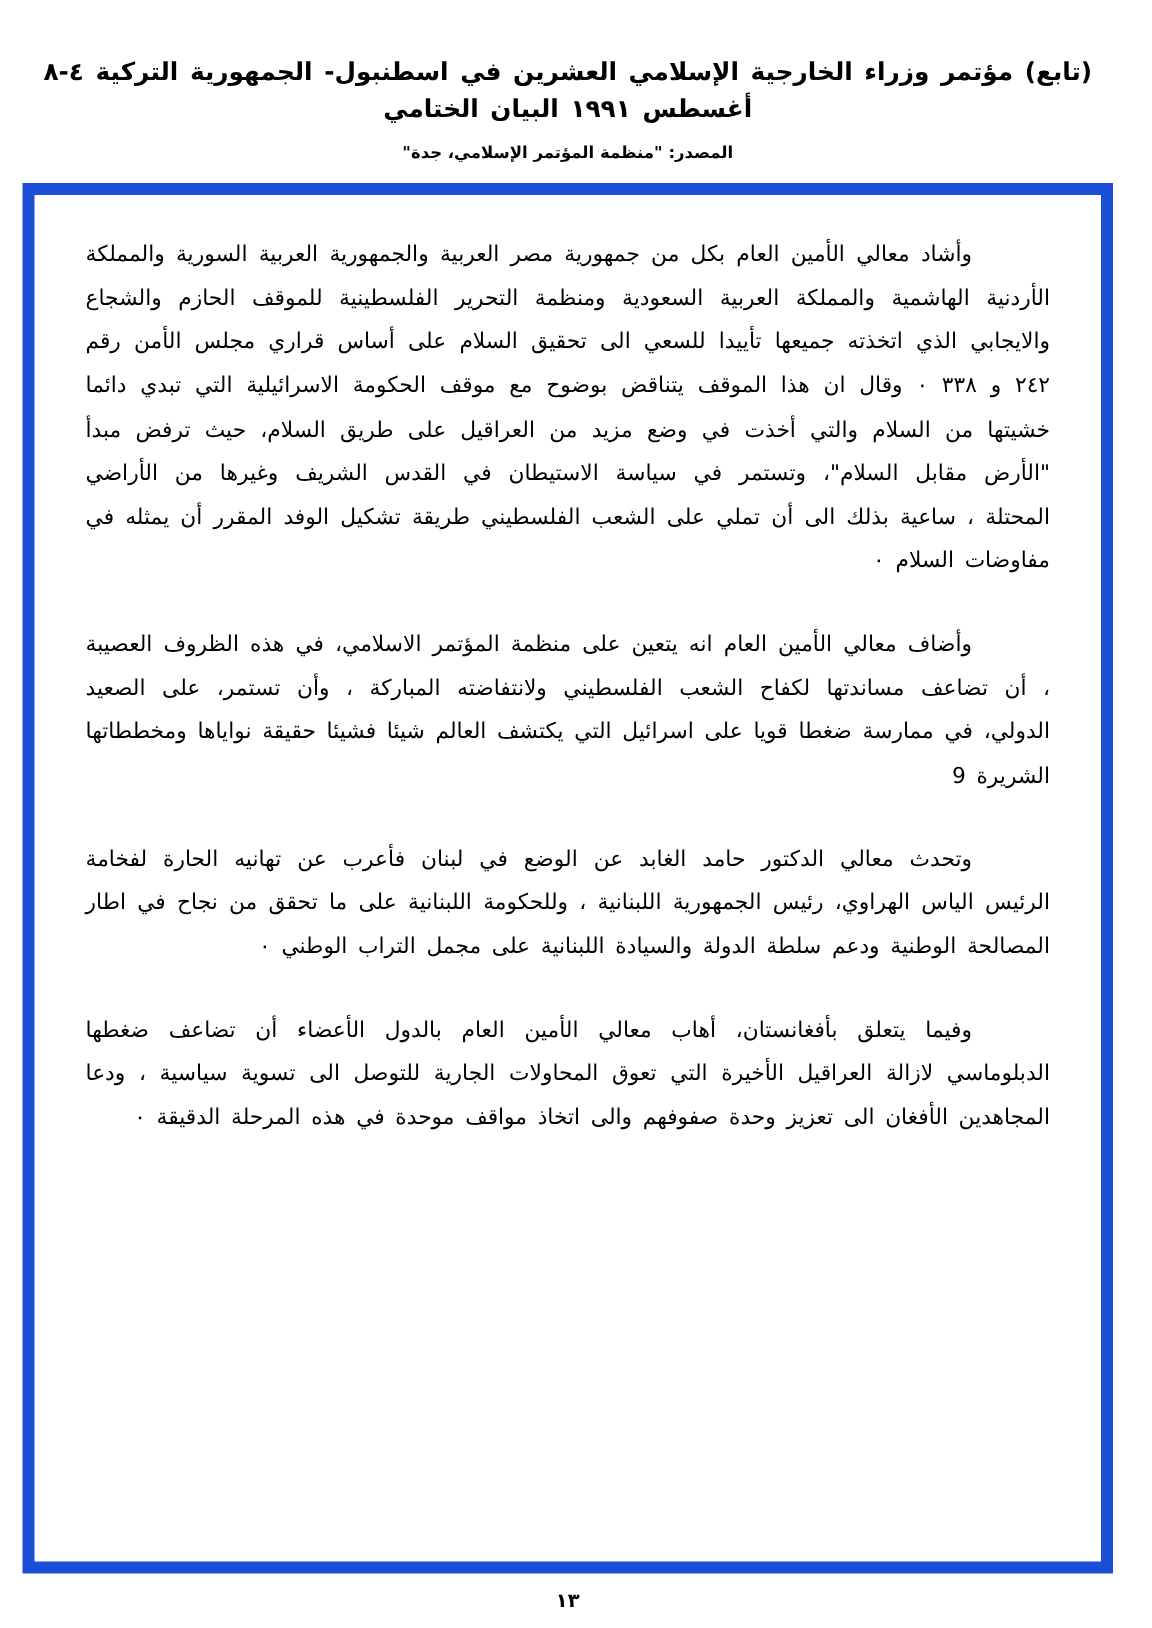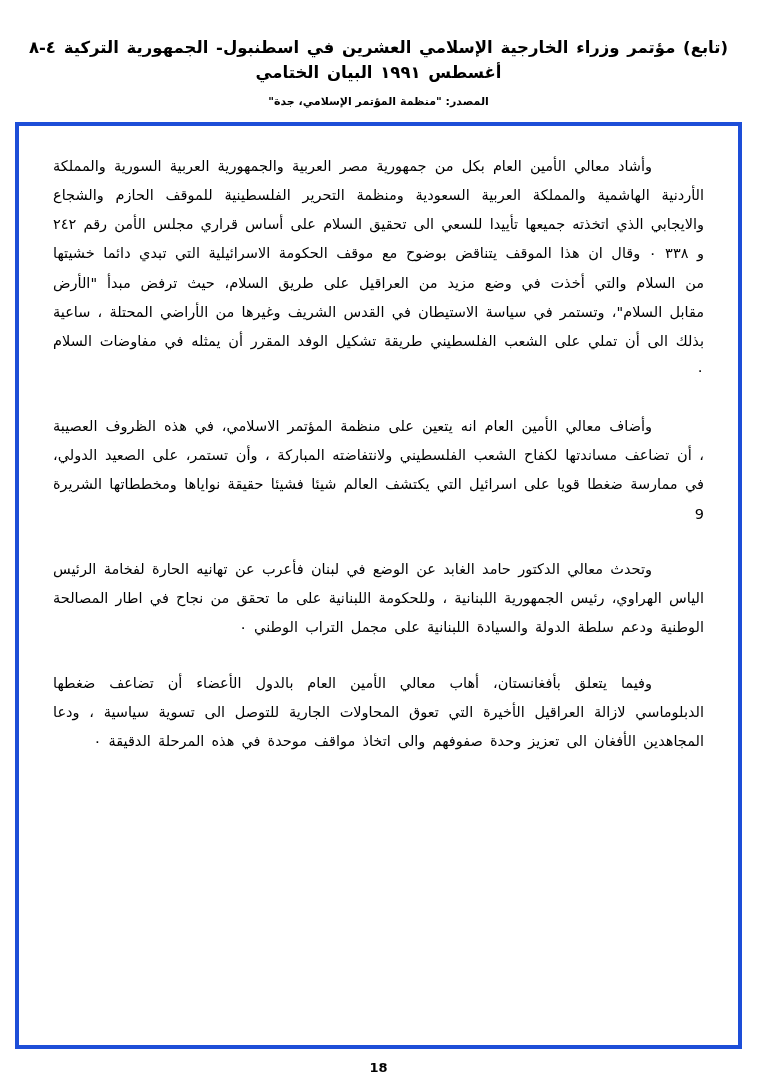--- a/index.html
+++ b/index.html
@@ -36,21 +36,21 @@
     word-spacing: 2px;
   }
   .header-source {
     font-size: 11px;
     font-weight: bold;
     margin-top: 9px;
     margin-bottom: 14px;
   }
   .frame {
     flex: 1 1 auto;
-    border: 4px solid #1d4ed8;
+    border: 8px solid #1d4ed8;
     box-sizing: border-box;
     padding: 26px 34px 20px 34px;
     direction: rtl;
     overflow: hidden;
   }
   .para {
     font-size: 14.5px;
     line-height: 2.02;
     text-align: justify;
     text-align-last: right;
@@ -79,16 +79,16 @@
   </div>
 
   <div class="frame">
     <p class="para"><span class="indent"></span><span>وأشاد معالي الأمين العام بكل من جمهورية مصر العربية والجمهورية العربية السورية والمملكة الأردنية الهاشمية والمملكة العربية السعودية ومنظمة التحرير الفلسطينية للموقف الحازم والشجاع والايجابي الذي اتخذته جميعها تأييدا للسعي الى تحقيق السلام على أساس قراري مجلس الأمن رقم ٢٤٢ و ٣٣٨ ٠ وقال ان هذا الموقف يتناقض بوضوح مع موقف الحكومة الاسرائيلية التي تبدي دائما خشيتها من السلام والتي أخذت في وضع مزيد من العراقيل على طريق السلام، حيث ترفض مبدأ "الأرض مقابل السلام"، وتستمر في سياسة الاستيطان في القدس الشريف وغيرها من الأراضي المحتلة ، ساعية بذلك الى أن تملي على الشعب الفلسطيني طريقة تشكيل الوفد المقرر أن يمثله في مفاوضات السلام ٠</span></p>
     <p class="para"><span class="indent"></span><span>وأضاف معالي الأمين العام انه يتعين على منظمة المؤتمر الاسلامي، في هذه الظروف العصيبة ، أن تضاعف مساندتها لكفاح الشعب الفلسطيني ولانتفاضته المباركة ، وأن تستمر، على الصعيد الدولي، في ممارسة ضغطا قويا على اسرائيل التي يكتشف العالم شيئا فشيئا حقيقة نواياها ومخططاتها الشريرة 9</span></p>
     <p class="para"><span class="indent"></span><span>وتحدث معالي الدكتور حامد الغابد عن الوضع في لبنان فأعرب عن تهانيه الحارة لفخامة الرئيس الياس الهراوي، رئيس الجمهورية اللبنانية ، وللحكومة اللبنانية على ما تحقق من نجاح في اطار المصالحة الوطنية ودعم سلطة الدولة والسيادة اللبنانية على مجمل التراب الوطني ٠</span></p>
     <p class="para"><span class="indent"></span><span>وفيما يتعلق بأفغانستان، أهاب معالي الأمين العام بالدول الأعضاء أن تضاعف ضغطها الدبلوماسي لازالة العراقيل الأخيرة التي تعوق المحاولات الجارية للتوصل الى تسوية سياسية ، ودعا المجاهدين الأفغان الى تعزيز وحدة صفوفهم والى اتخاذ مواقف موحدة في هذه المرحلة الدقيقة ٠</span></p>
   </div>
 
   <div class="footer">
-    <span>18</span>
+    <span>١٣</span>
   </div>
 
 </div>
 
 </body></html>

